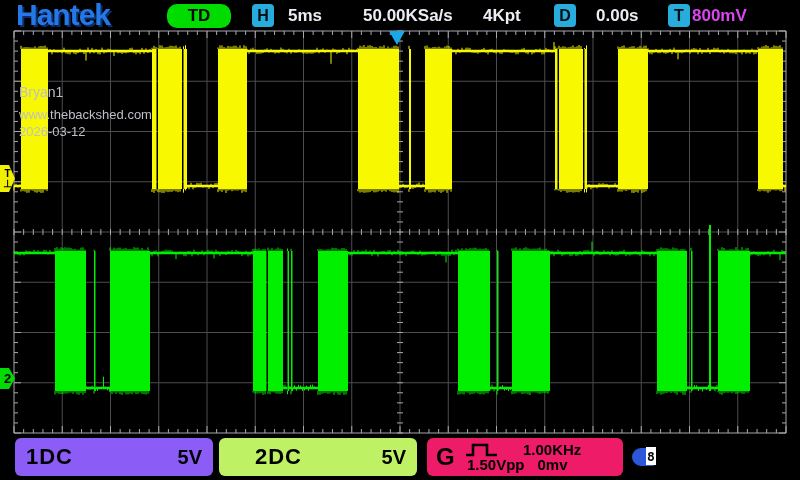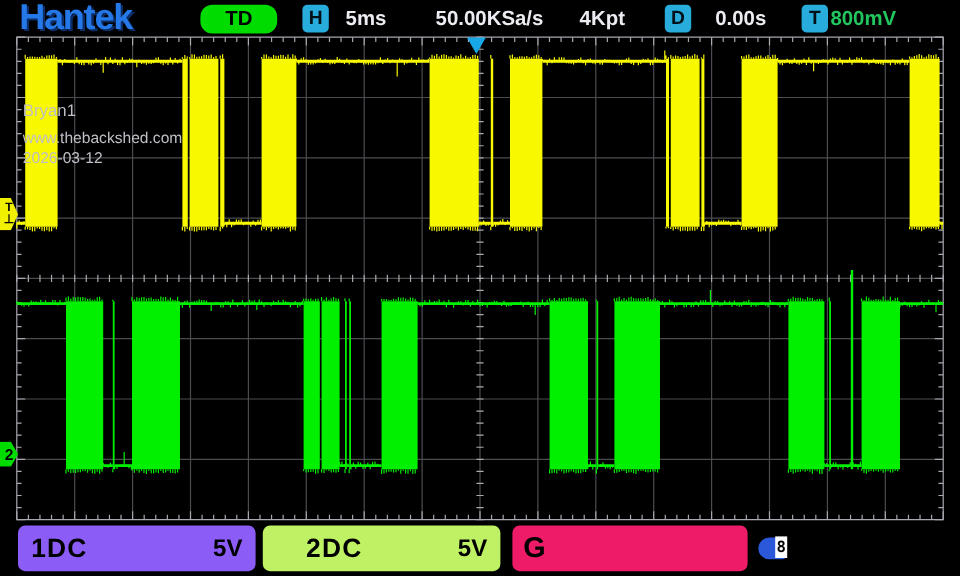--- a/index.html
+++ b/index.html
@@ -8,21 +8,21 @@
   
   .topbar{position:absolute;left:0;top:0;width:800px;height:31px;background:#000;}
   .logo{position:absolute;left:16px;top:-2px;font-size:30px;font-weight:800;letter-spacing:-1px;
         color:#2478e8;text-shadow:2px 2px 0 #0d2d66;}
   .td-btn{position:absolute;left:167px;top:4px;width:64px;height:24px;background:#00dc00;
           border-radius:10px;color:#000;font-size:17px;font-weight:bold;
           display:flex;align-items:center;justify-content:center;}
   .badge{position:absolute;top:4px;width:22px;height:23px;background:#28acdc;border-radius:4px;
          color:#001018;font-size:16px;font-weight:bold;display:flex;align-items:center;justify-content:center;}
   .hval{position:absolute;top:6px;font-size:17px;font-weight:bold;color:#ececf2;white-space:nowrap;}
-  .hval.yellow{color:#22c55e;}
+  .hval.yellow{color:#d946ef;}
   
   svg.scope{position:absolute;left:0;top:0;}
   .trig-tri{position:absolute;left:389px;top:31px;width:16px;height:14px;background:#18a8e8;
             clip-path:polygon(0 0,100% 0,50% 100%);}
   .overlay{position:absolute;color:#bfbfc7;white-space:nowrap;}
   .ov1{left:19px;top:84px;font-size:14px;}
   .ov2{left:19px;top:107px;font-size:13px;}
   .ov3{left:19px;top:124px;font-size:13px;}
   .marker{position:absolute;left:0;clip-path:polygon(0 0,60% 0,100% 50%,60% 100%,0 100%);
           color:#000;font-weight:bold;display:flex;flex-direction:column;align-items:center;justify-content:center;}
@@ -94,18 +94,28 @@
   <div class="chbox ch1">
     <span class="lab">1DC</span>
     <span class="scale">5V</span>
   </div>
   <div class="chbox ch2">
     <span class="lab">2DC</span>
     <span class="scale">5V</span>
   </div>
   <div class="gbox">
     <span class="glab">G</span>
+    <div class="row1">
+      <svg width="38" height="14" viewBox="0 0 38 14">
+        <path d="M1 12 H8 V2 H22 V12 H32" fill="none" stroke="#000" stroke-width="2.6"></path>
+      </svg>
+      <span class="freq">1.00KHz</span>
+    </div>
+    <div class="row2">
+      <span>1.50Vpp</span>
+      <span>0mv</span>
+    </div>
   </div>
   <div class="usb">
     <span class="digit">8</span>
   </div>
 
 </div>
 
 </body></html>

